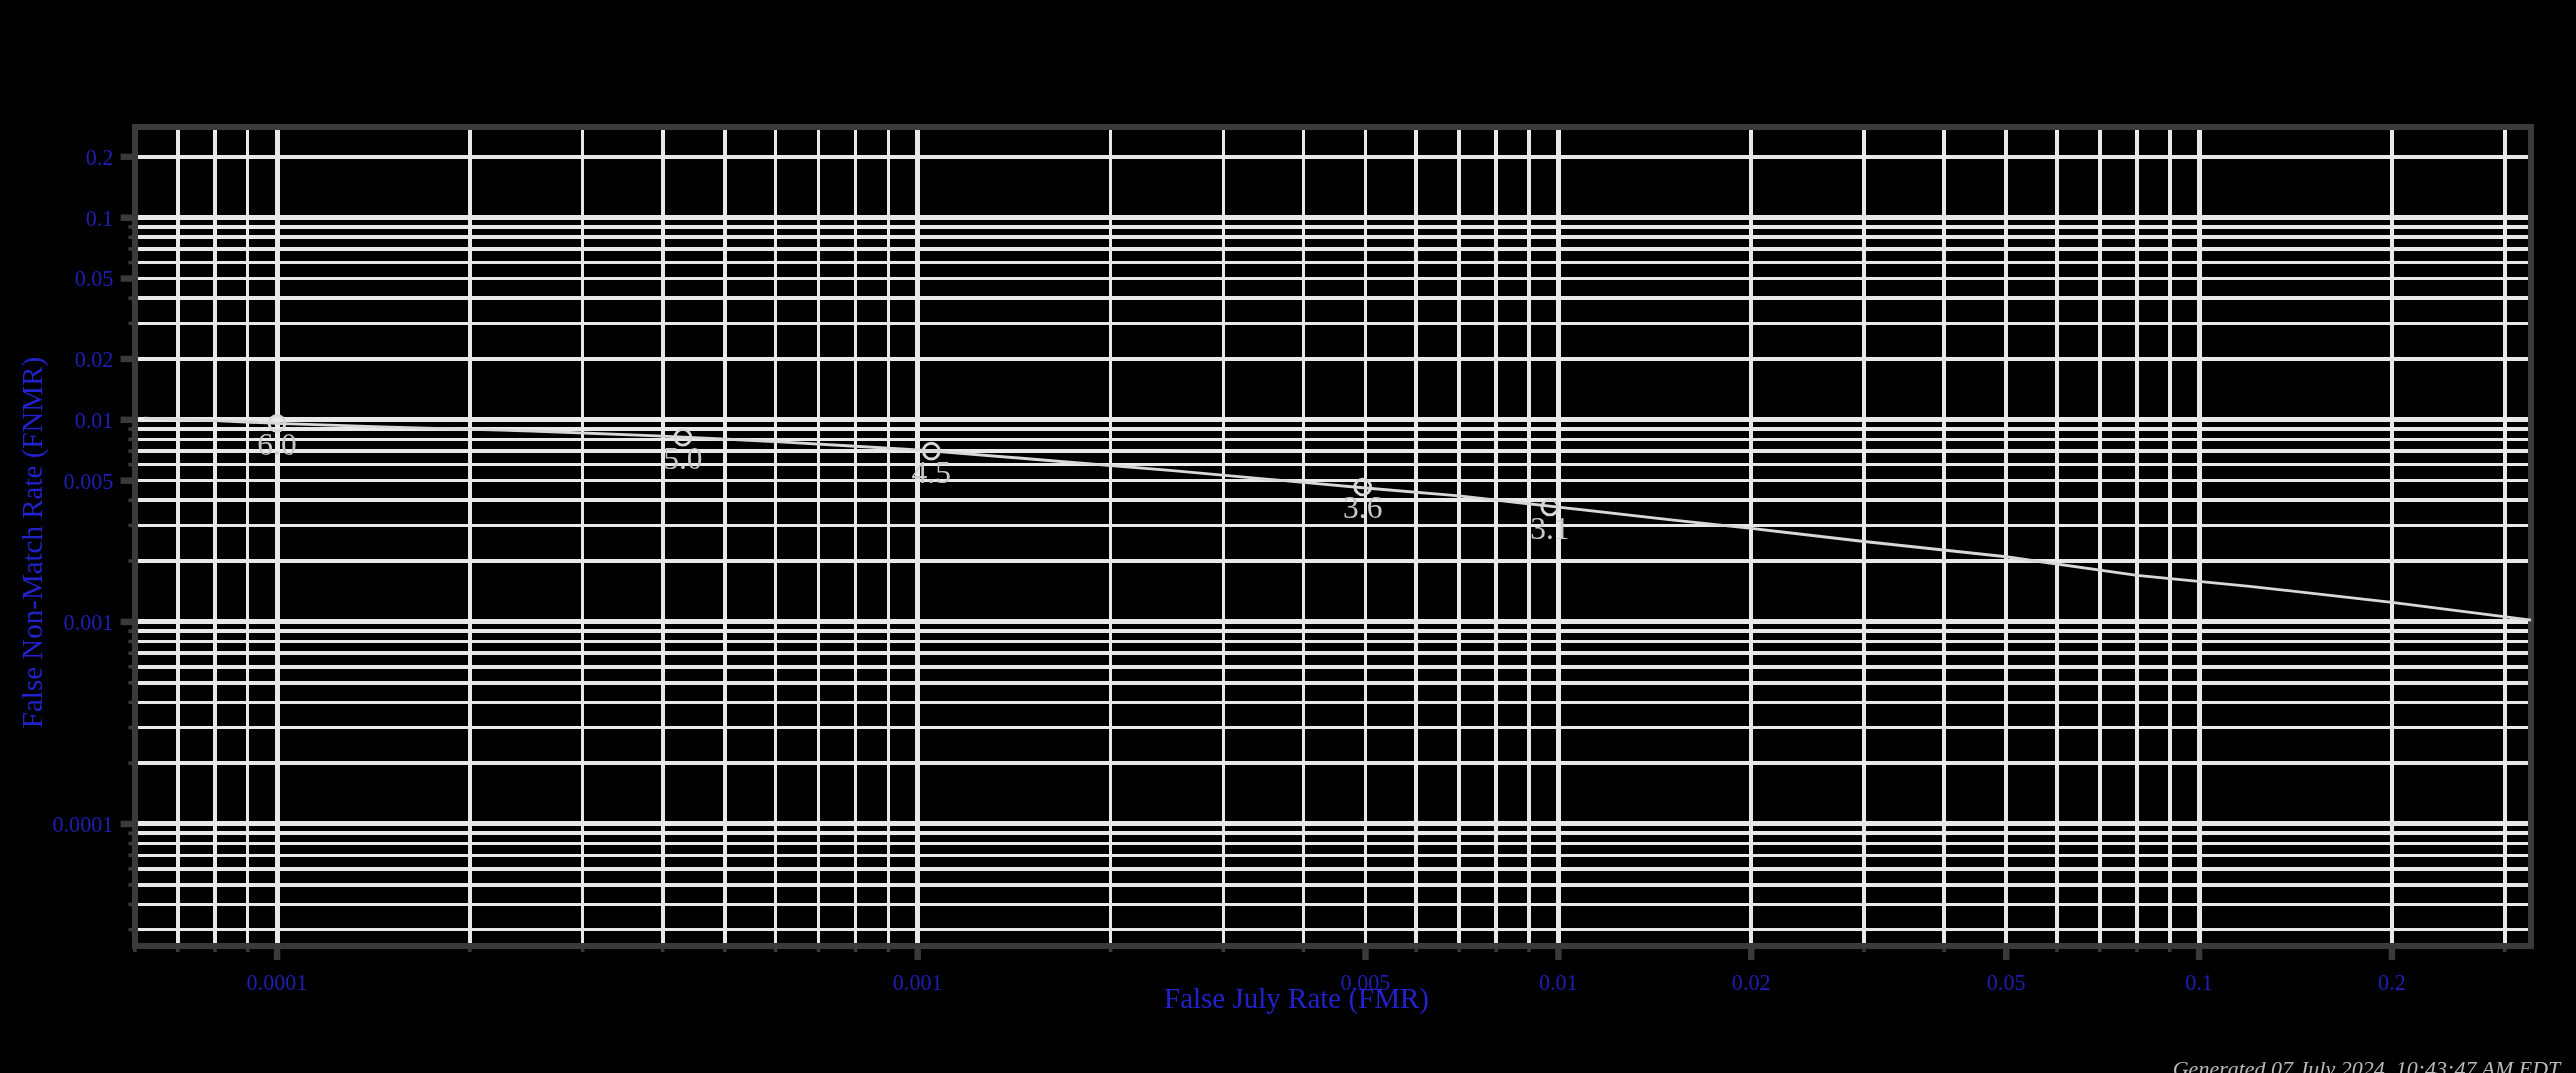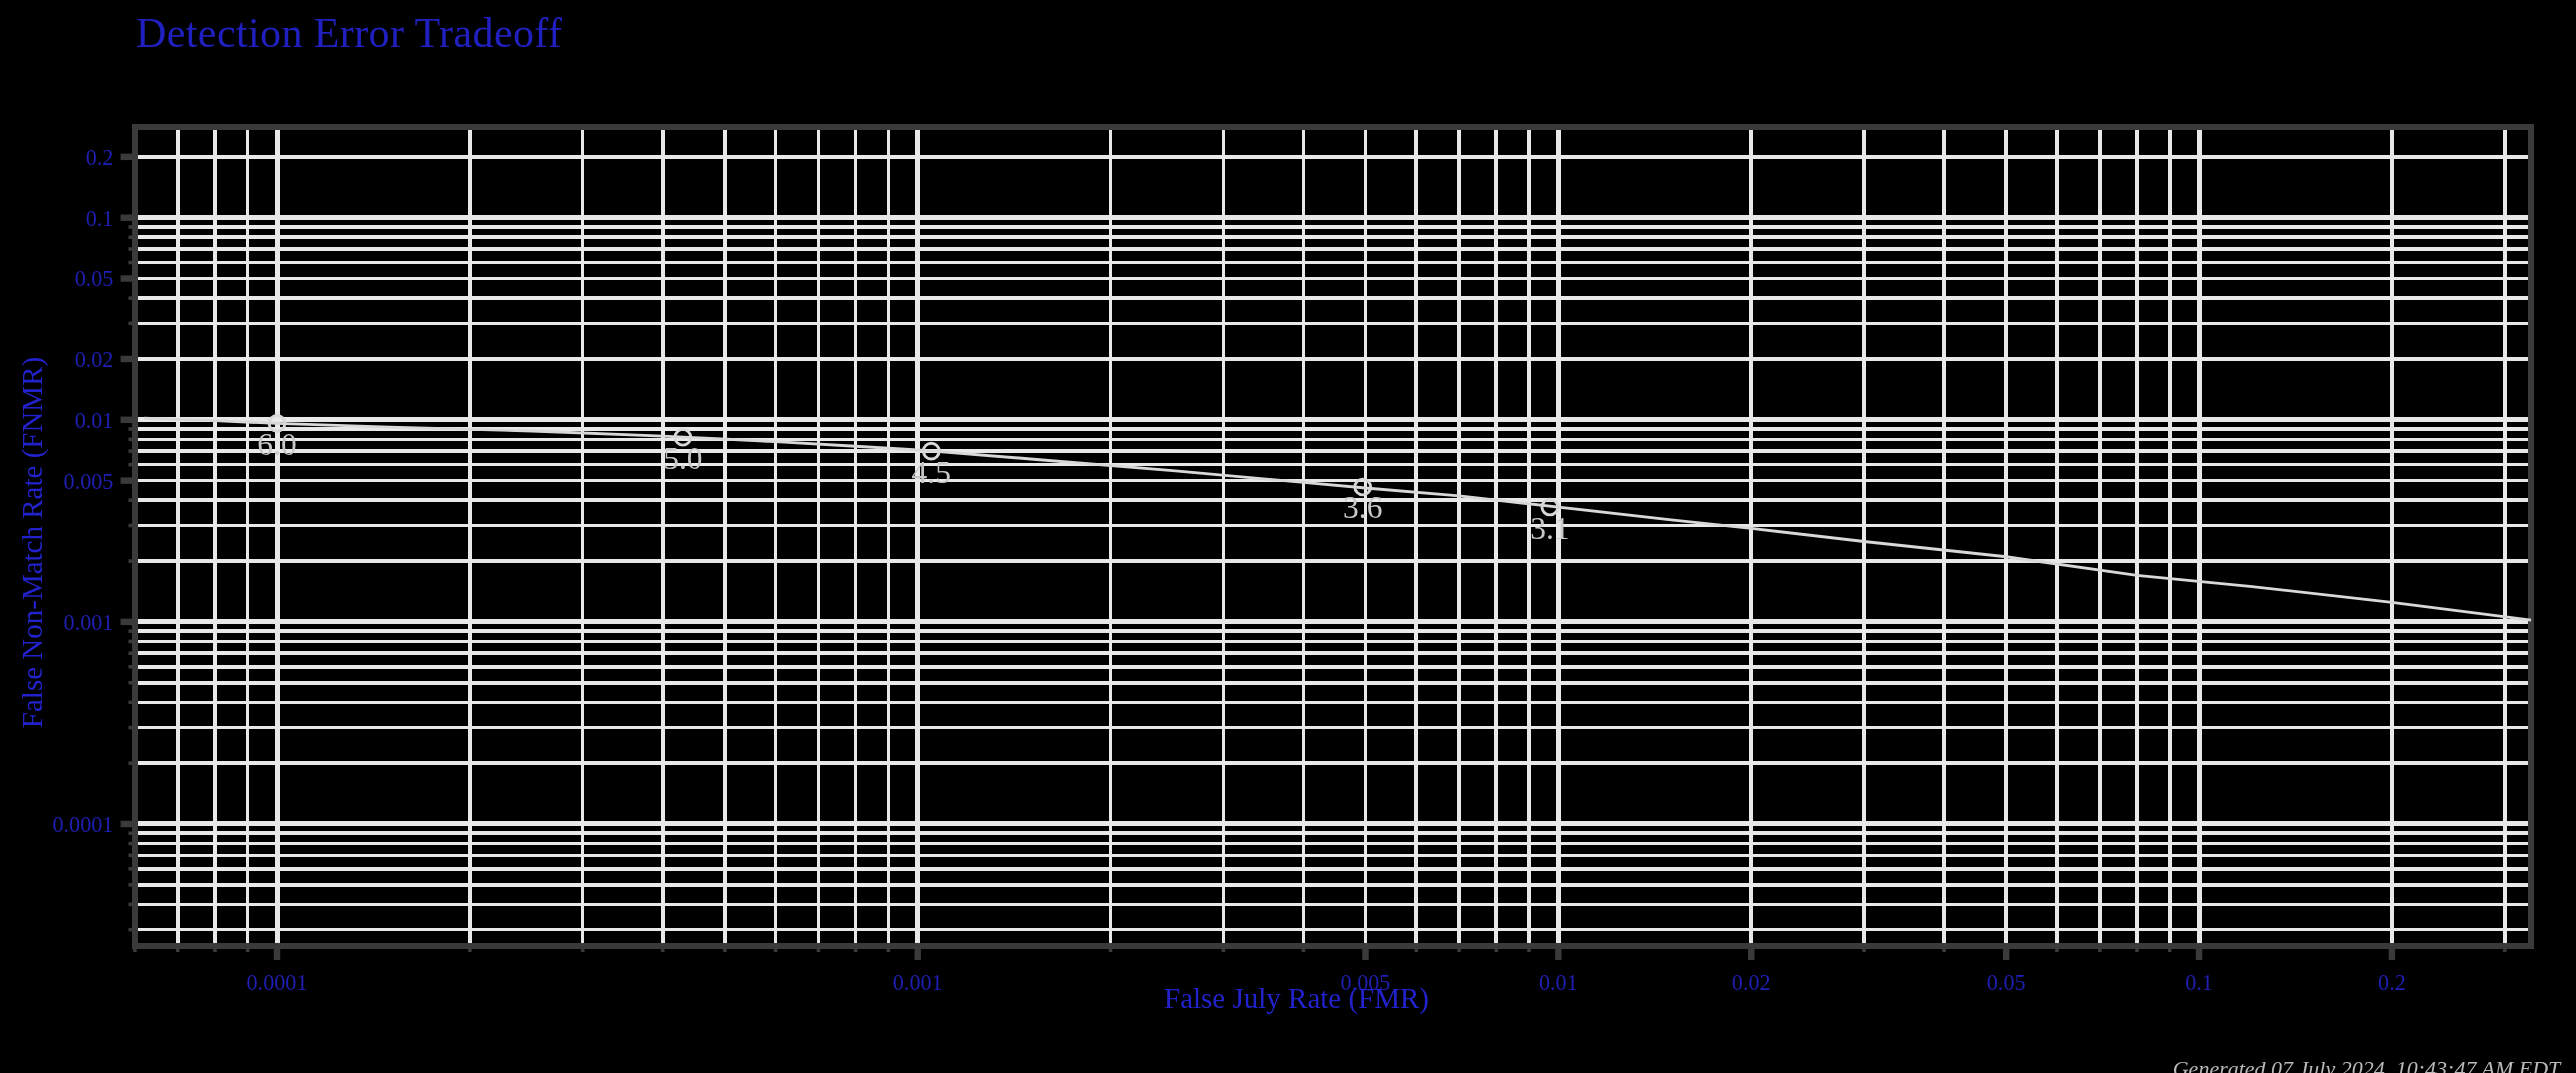--- a/index.html
+++ b/index.html
@@ -75,21 +75,20 @@
     font-family: "Liberation Serif", serif;
     font-size: 44px;
     fill: #c8c8c8;
   }
 </style>
 </head>
 <body>
 
 <div id="root">
 
-  <div class="chart-title">Detection Error Tradeoff</div>
 
   <svg class="plot" id="plot-svg" width="2576" height="1073" xmlns="http://www.w3.org/2000/svg" viewBox="0 0 3600 1500">
       <defs>
         <clipPath id="plotclip">
           <rect x="188" y="178" width="3350" height="1144"></rect>
         </clipPath>
       </defs>
       <g clip-path="url(#plotclip)">
         <line x1="188" x2="188" y1="178" y2="1322" stroke="#e8e8e8" stroke-width="5" shape-rendering="crispEdges"></line>
         <line x1="247.95989263086113" x2="247.95989263086113" y1="178" y2="1322" stroke="#e8e8e8" stroke-width="5" shape-rendering="crispEdges"></line>

